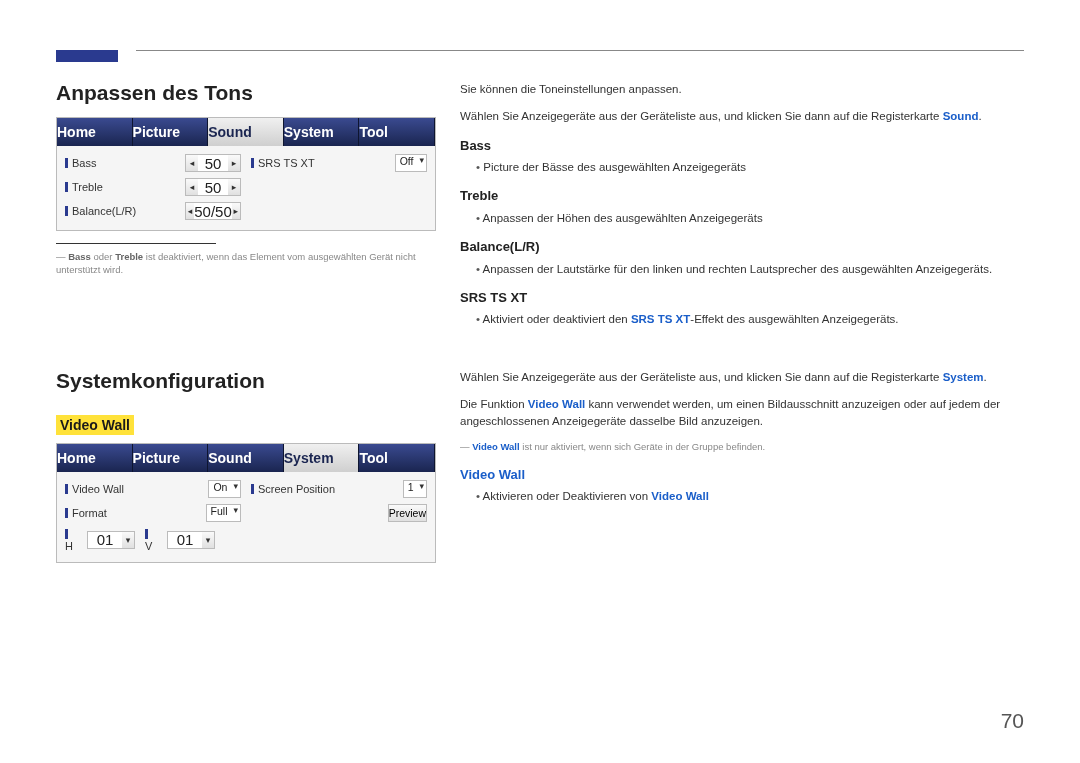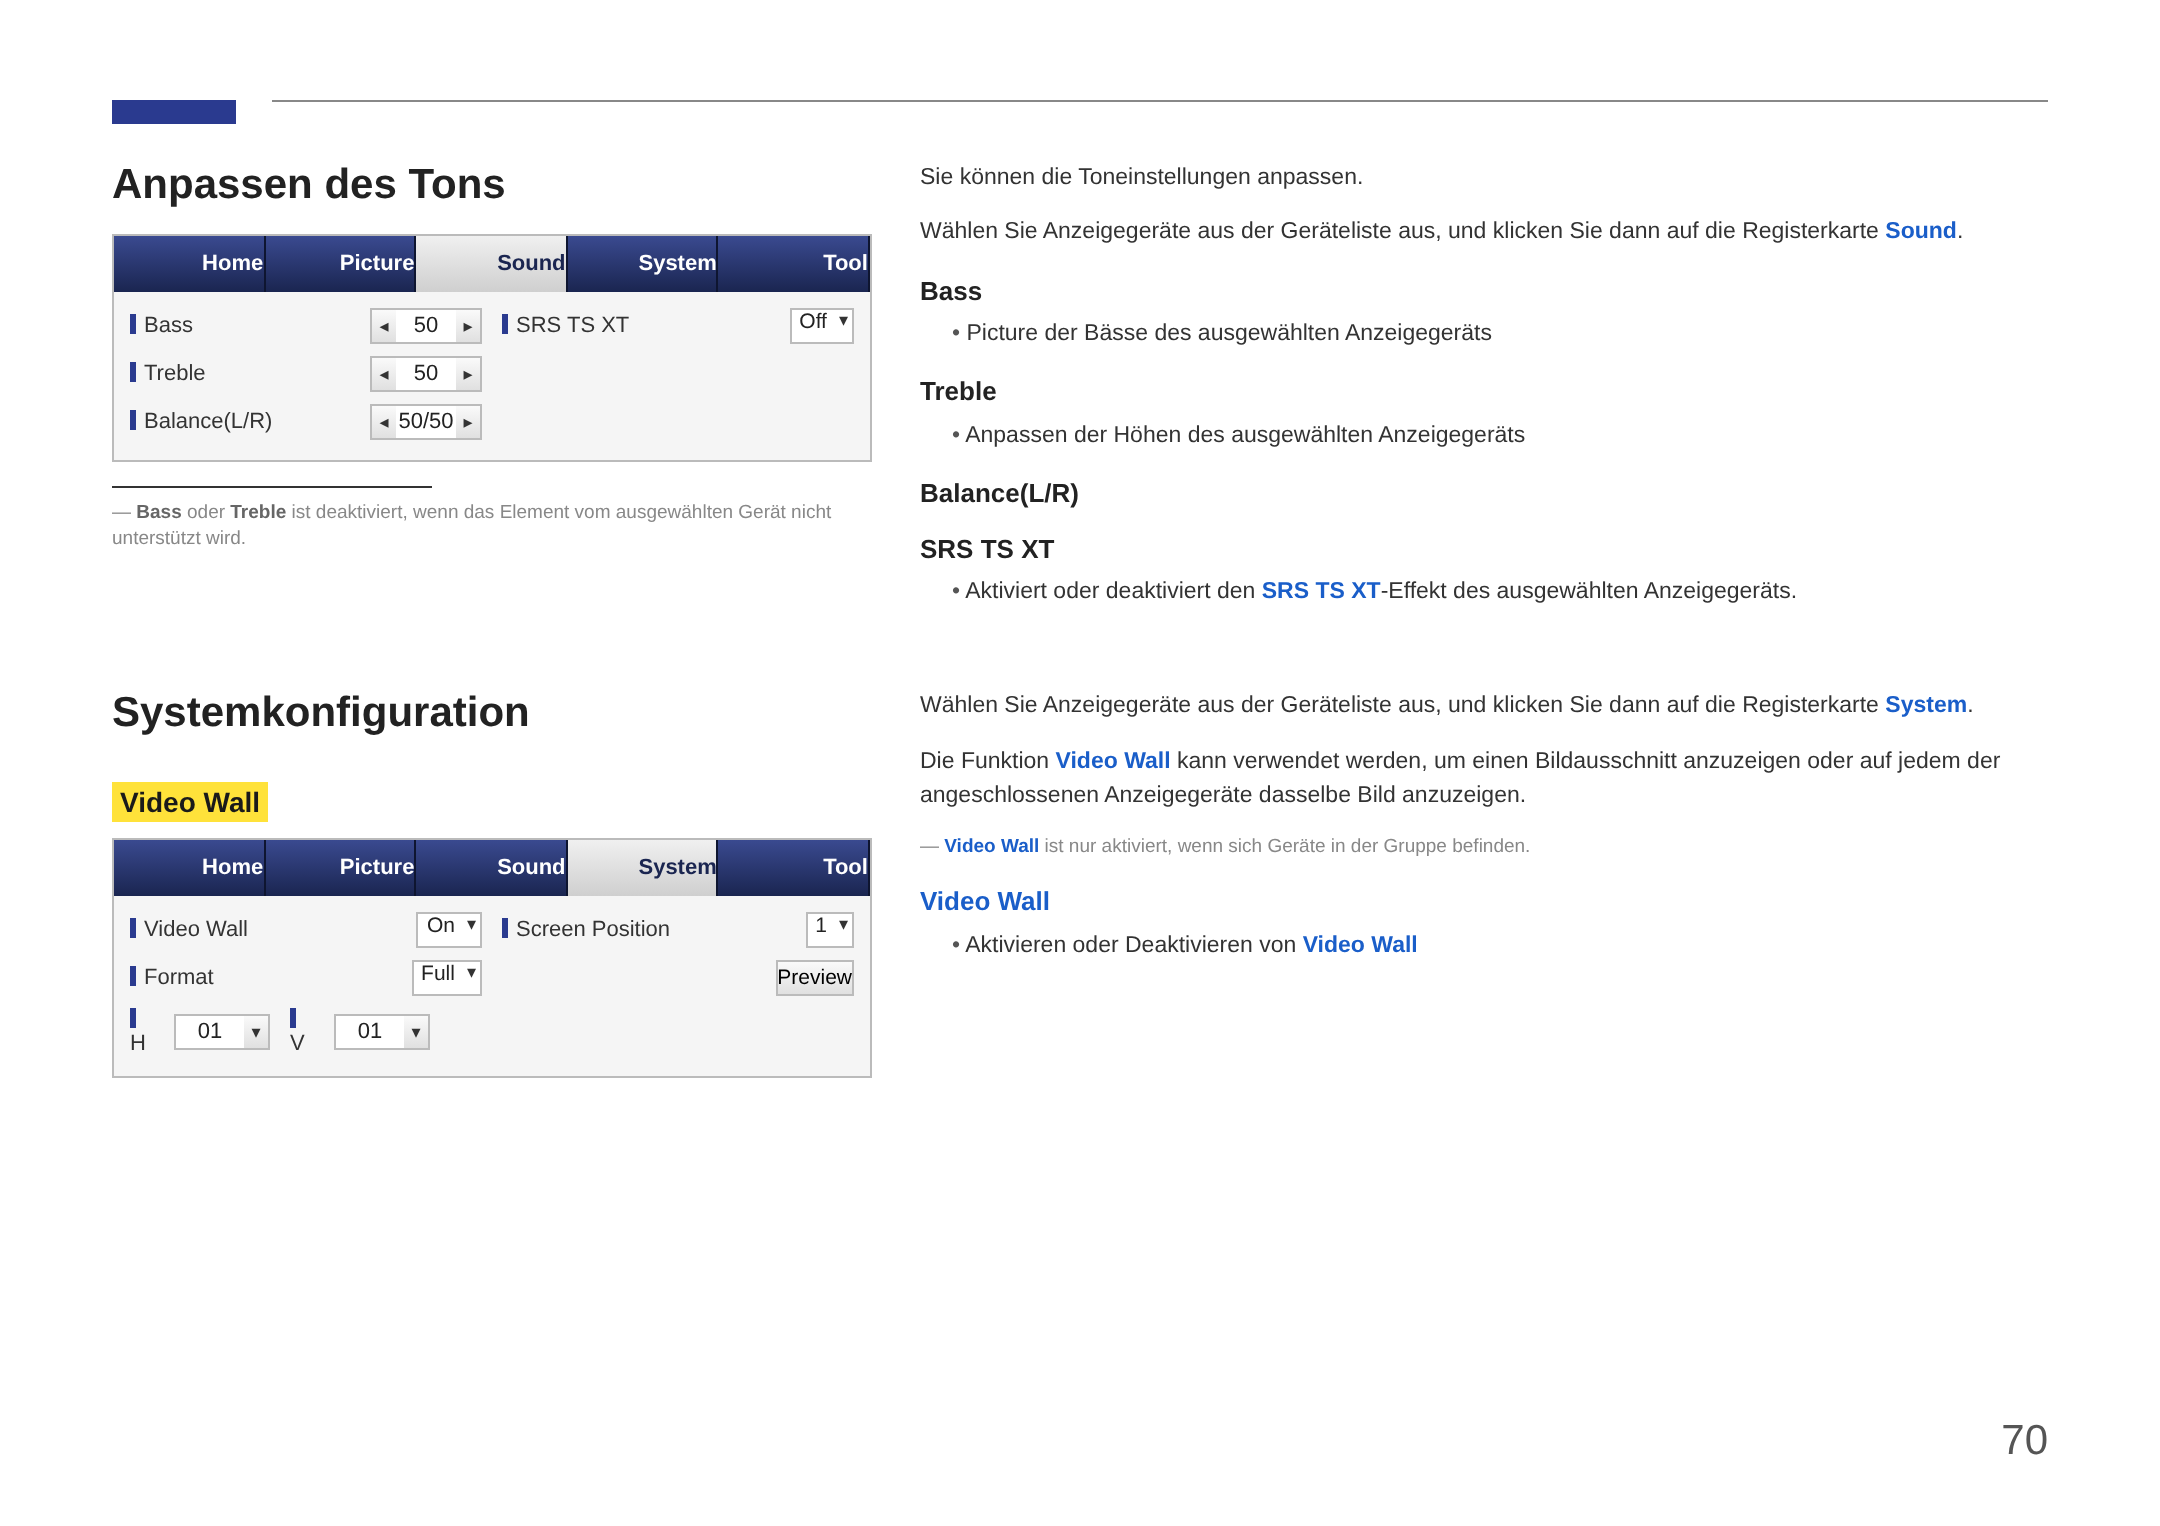--- a/index.html
+++ b/index.html
@@ -46,23 +46,23 @@
     margin-bottom: 10px;
     width: 380px;
   }
   .tabbar {
     display: flex;
     background: linear-gradient(#2a3a7a, #1a2550);
     height: 28px;
   }
   .tab {
     flex: 1;
-    text-align: right;
+    text-align: left;
     color: #fff;
-    font-size: 11px;
+    font-size: 14px;
     font-weight: bold;
     line-height: 28px;
     border-right: 1px solid #0e1530;
     background: linear-gradient(#3a4a90, #1a2550);
   }
   .tab.active {
     background: linear-gradient(#f0f0f0, #cfcfcf);
     color: #1a2550;
   }
   .ss-body {
@@ -98,21 +98,21 @@
   .spin .sbtn {
     width: 12px; height: 100%;
     display: flex; align-items: center; justify-content: center;
     font-size: 9px; color: #333;
     background: linear-gradient(#fafafa,#e0e0e0);
     border: none;
     cursor: pointer;
     padding: 0;
   }
   .spin .sval {
-    flex: 1; text-align: center; font-size: 11px;
+    flex: 1; text-align: center; font-size: 15px;
   }
   .dropdown {
     display: inline-flex; align-items: flex-start;
     border: 1px solid #bbb; background: #fff;
     height: 18px; padding: 0 2px 0 4px;
     gap: 6px;
     cursor: pointer;
   }
   .dropdown .dval { font-size: 10.5px; }
   .dropdown .dchev { font-size: 9px; color: #333; }
@@ -242,20 +242,23 @@
       </p>
       <h4>Bass</h4>
       <ul>
           <li>Picture der Bässe des ausgewählten Anzeigegeräts</li>
         </ul>
       <h4>Treble</h4>
       <ul>
           <li>Anpassen der Höhen des ausgewählten Anzeigegeräts</li>
         </ul>
       <h4>Balance(L/R)</h4>
+      <ul>
+          <li>Anpassen der Lautstärke für den linken und rechten Lautsprecher des ausgewählten Anzeigegeräts.</li>
+        </ul>
       <h4>SRS TS XT</h4>
       <ul>
           <li>
         <span>Aktiviert oder deaktiviert den </span><span class="keyword blue">SRS TS XT</span><span>-Effekt des ausgewählten Anzeigegeräts.</span>
       </li>
         </ul>
     </div>
   </div>
 
   <div class="cols" style="margin-top:30px;">

